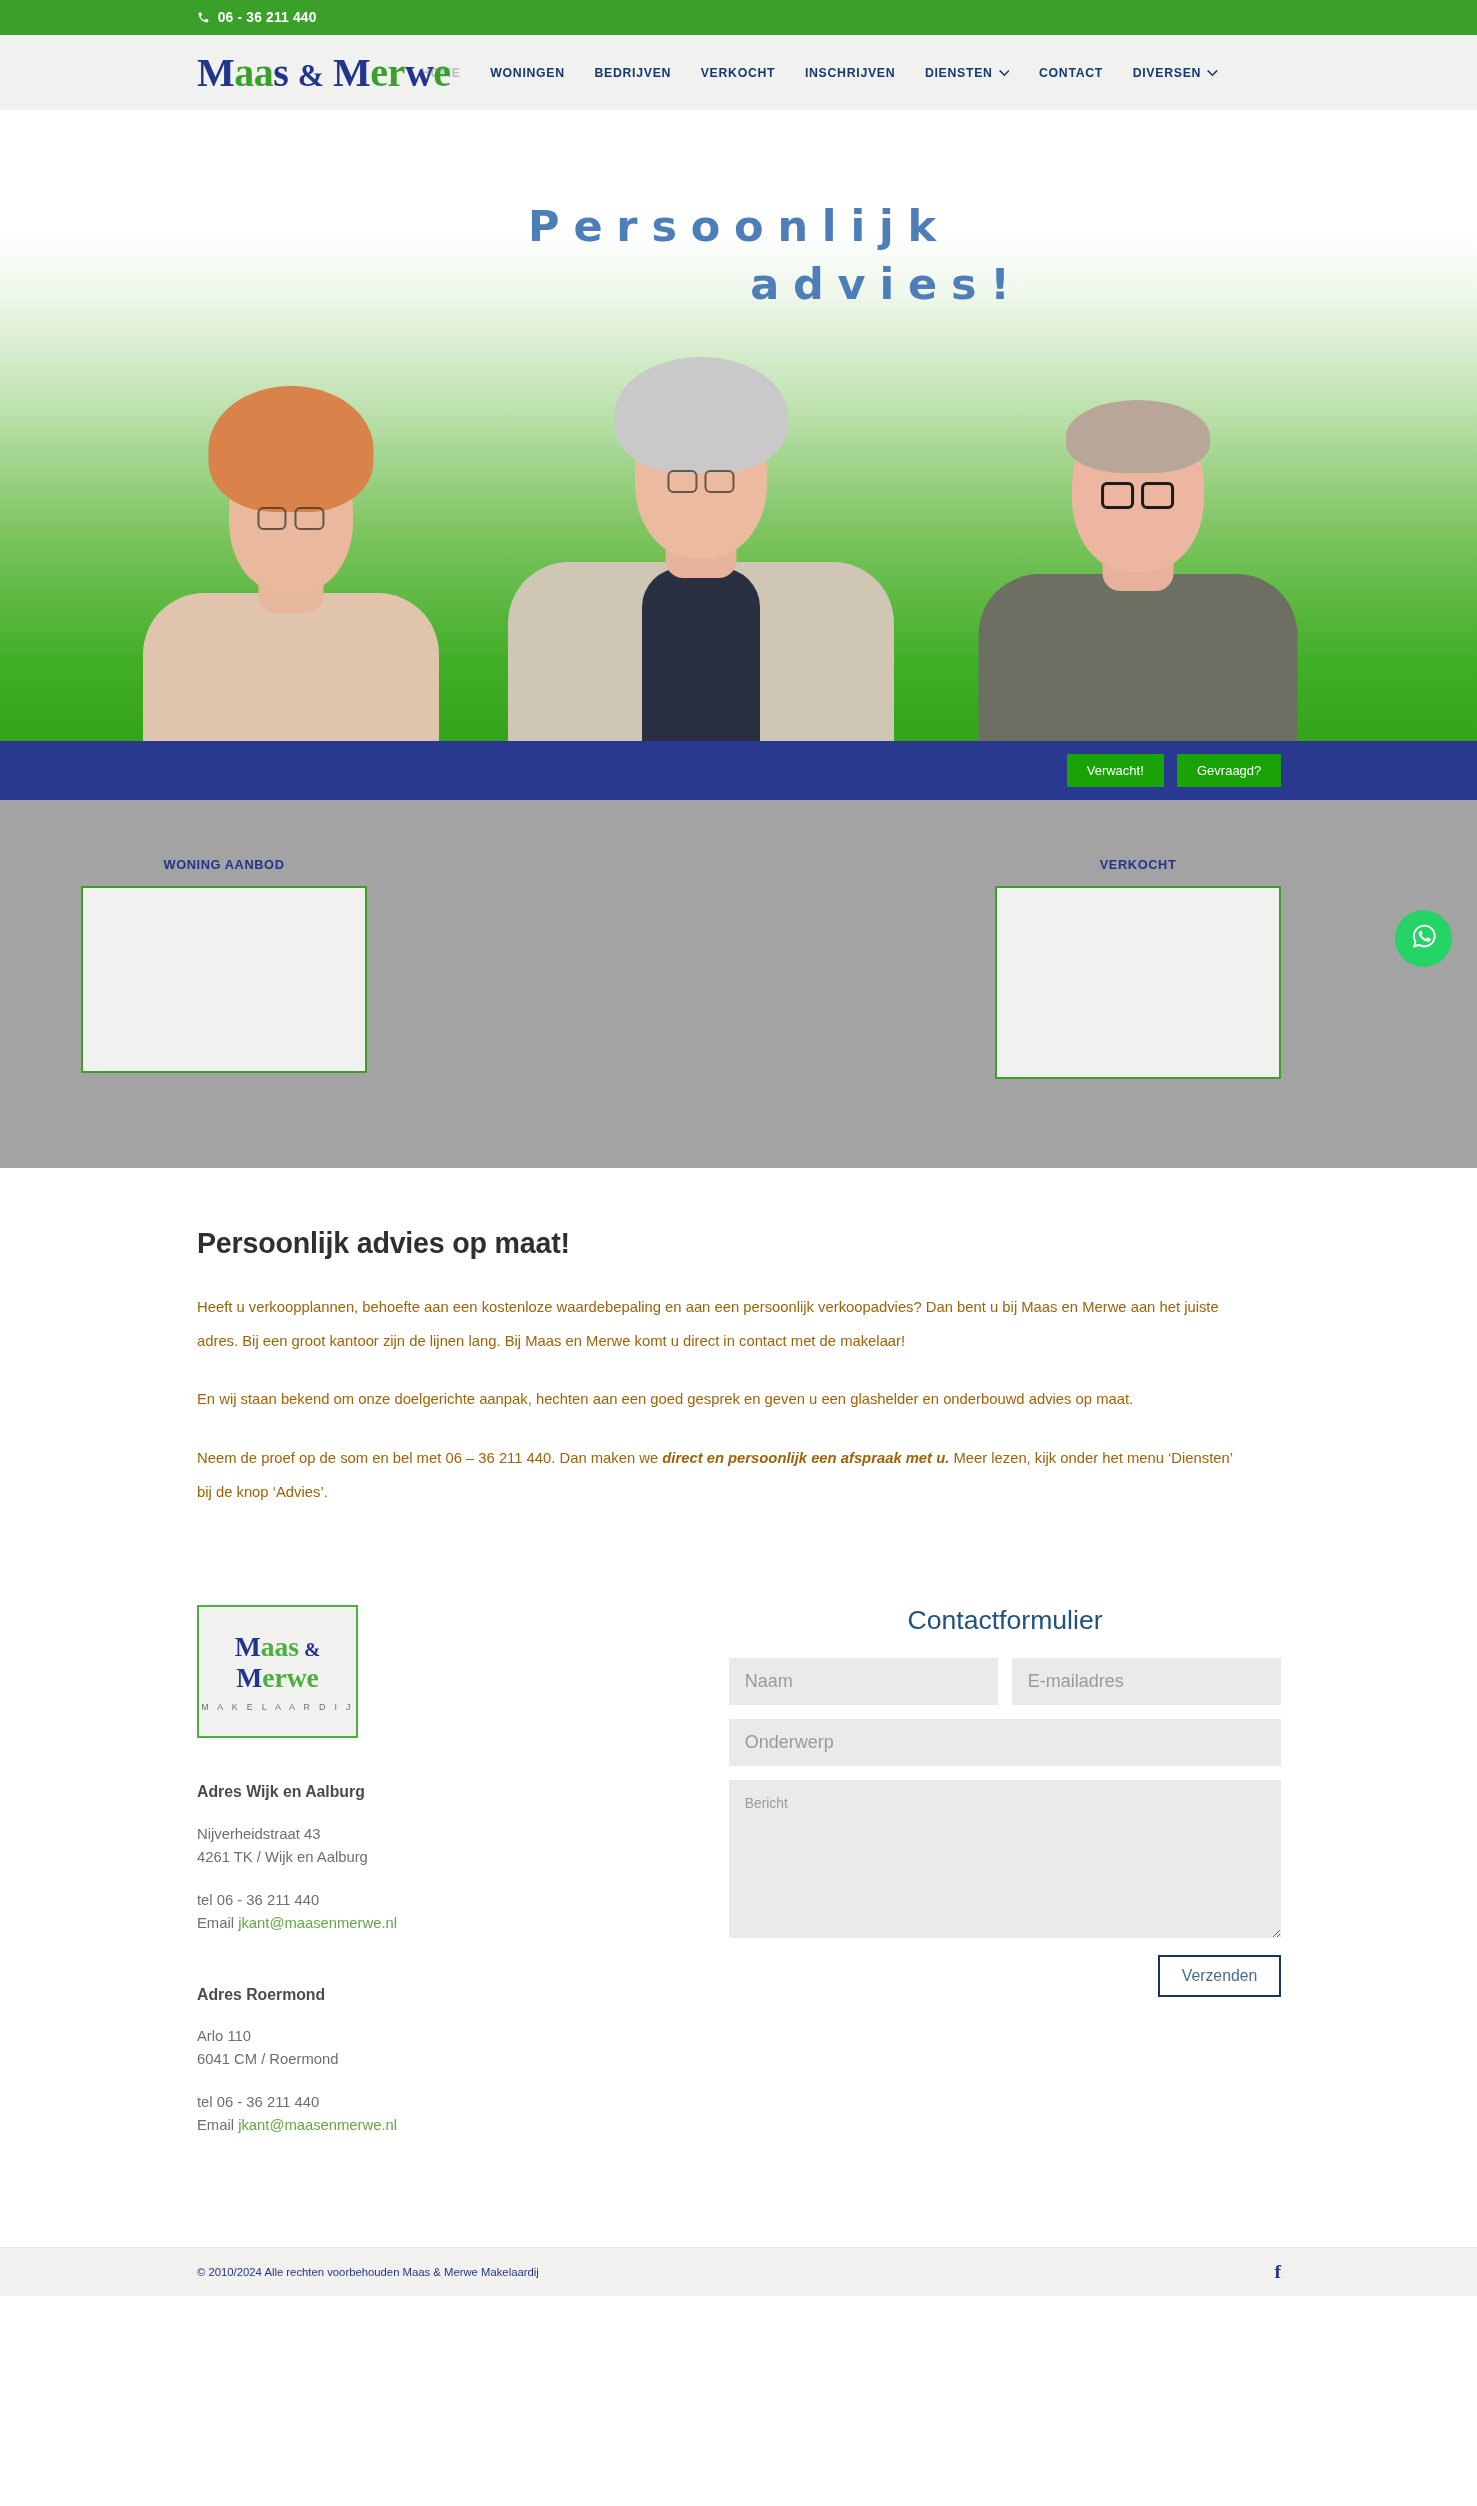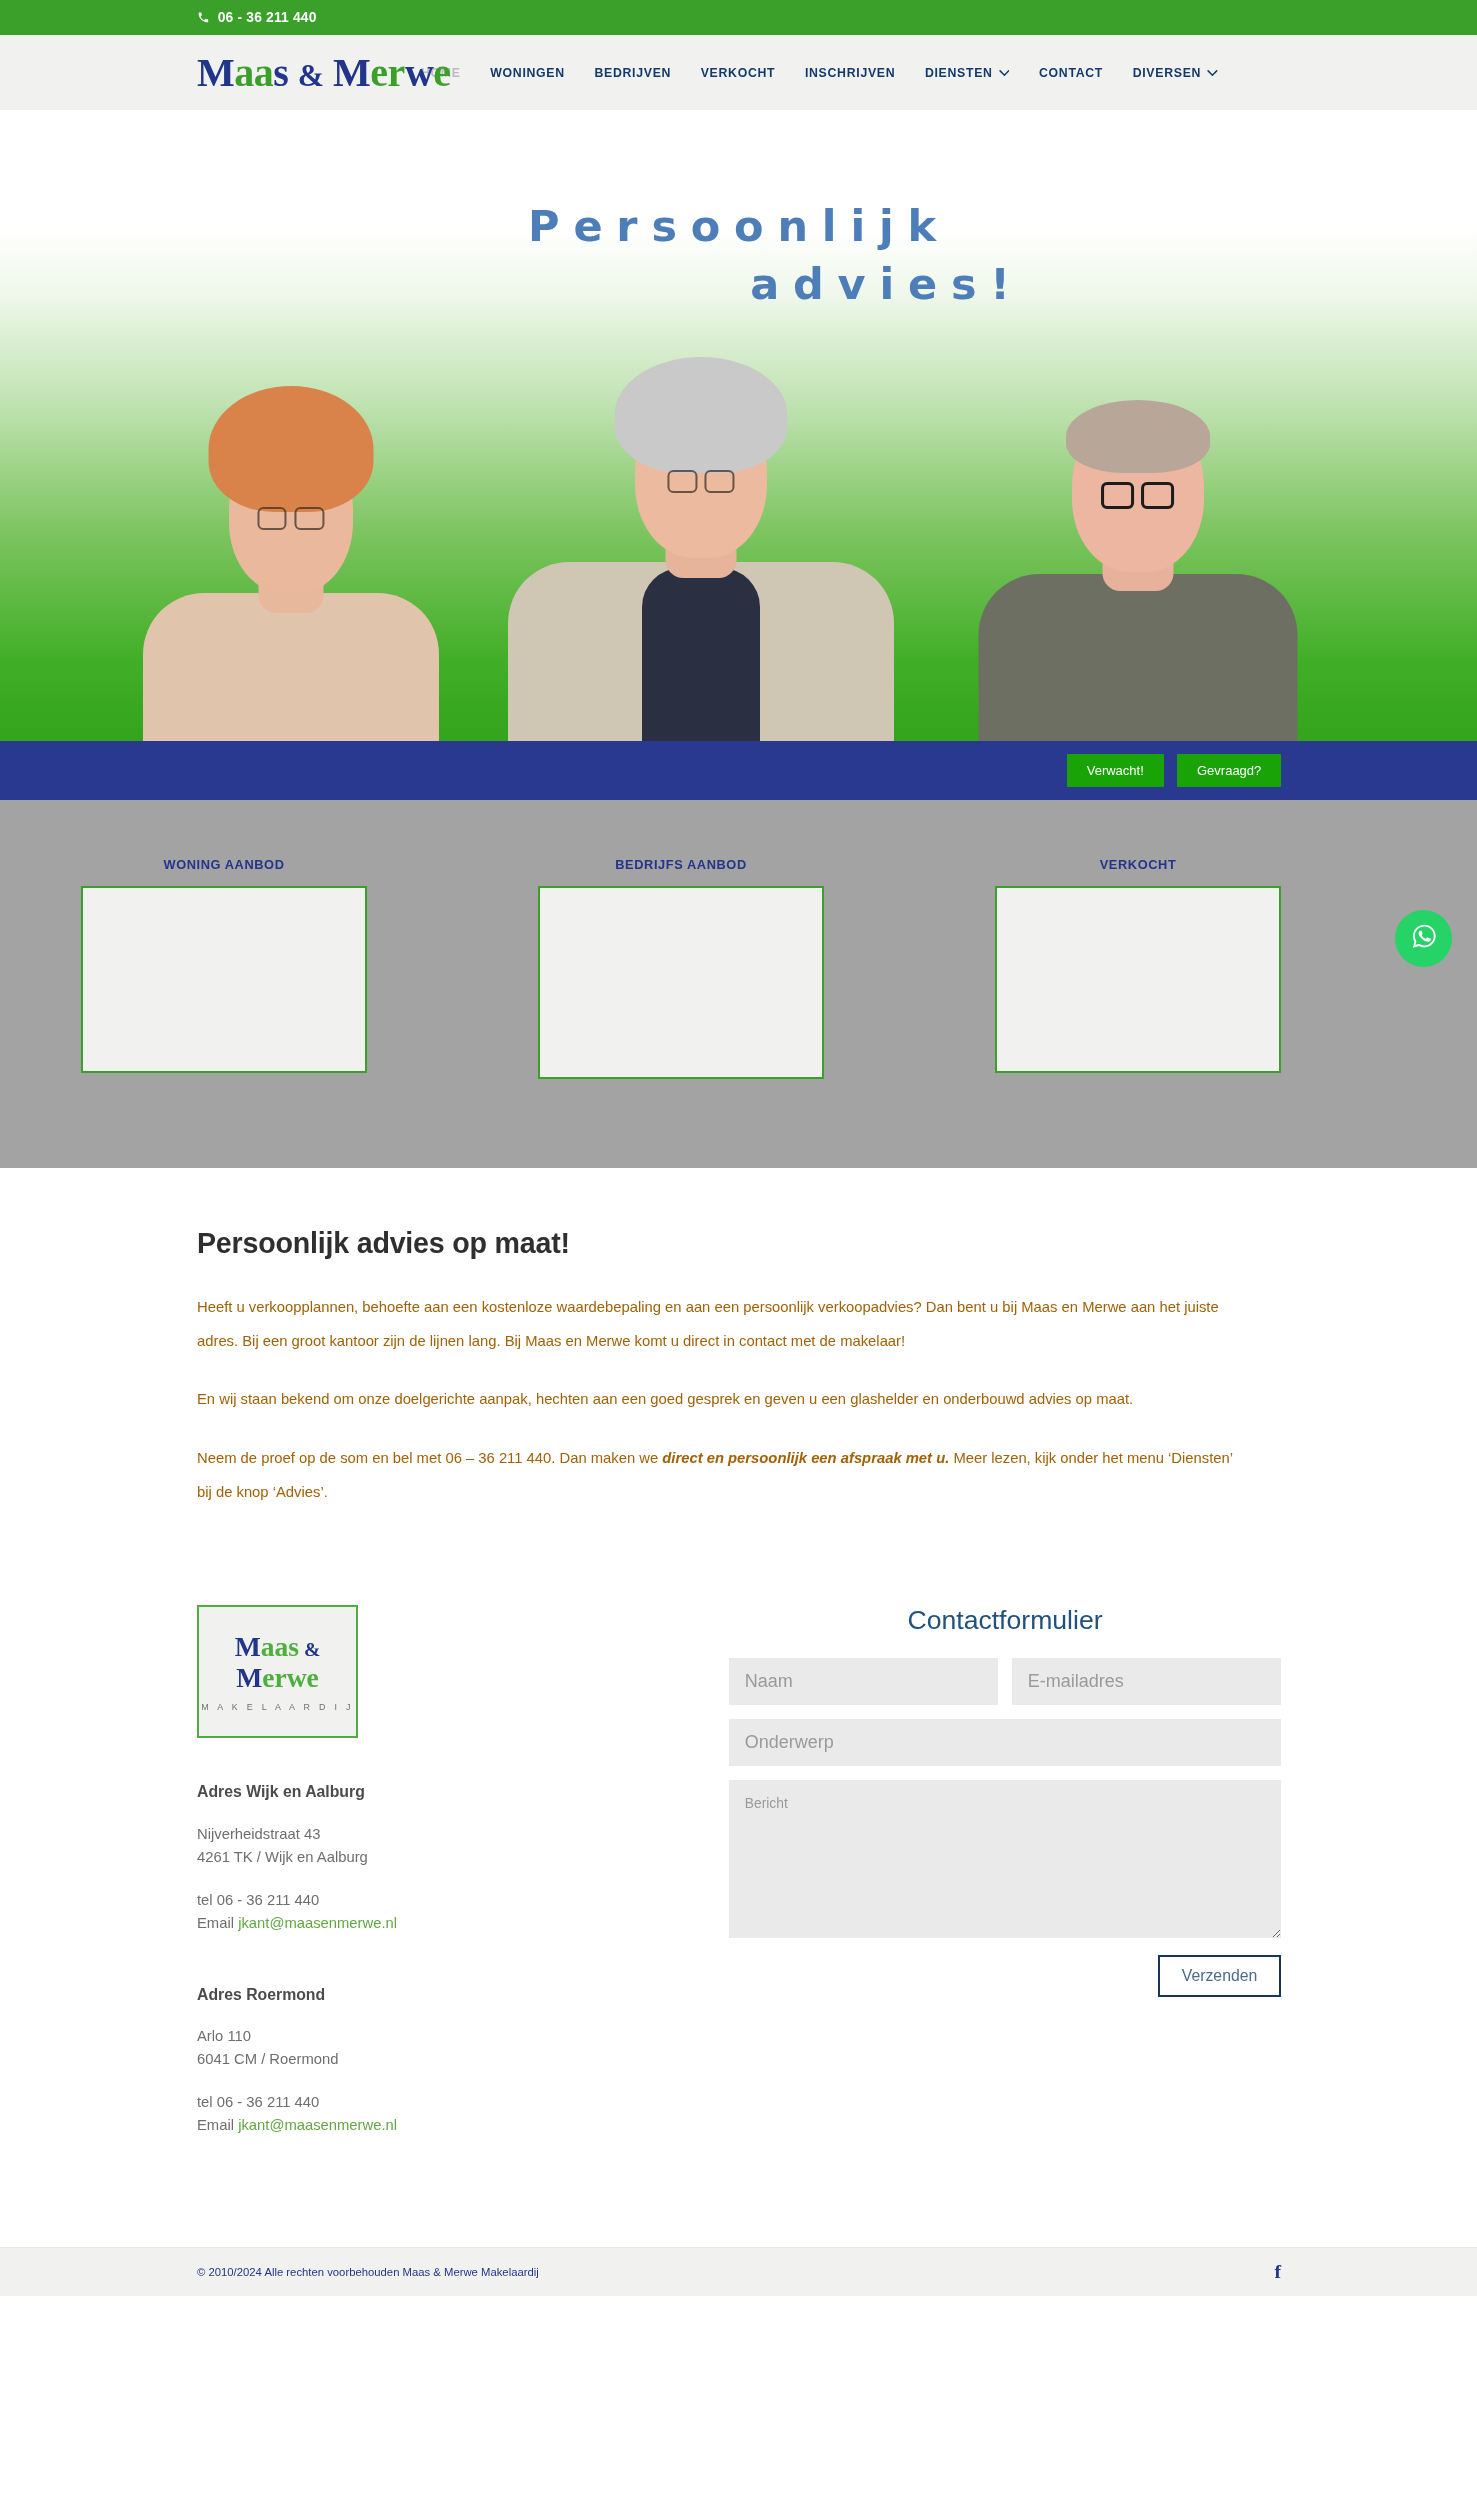--- a/index.html
+++ b/index.html
@@ -453,24 +453,20 @@
     <button class="btn-green">Verwacht!</button>
     <button class="btn-green">Gevraagd?</button>
   </div>
 
   <div class="boxes-section">
     <div class="box-col">
       <div class="box-title">WONING AANBOD</div>
       <div class="box-frame"></div>
     </div>
     <div class="box-col">
-      <div class="box-title">BEDRIJFS AANBOD</div>
-      <div class="box-frame"></div>
-    </div>
-    <div class="box-col">
       <div class="box-title">VERKOCHT</div>
       <div class="box-frame"></div>
     </div>
   </div>
 
   <div class="content">
     <h2>Persoonlijk advies op maat!</h2>
     <p>Heeft u verkoopplannen, behoefte aan een kostenloze waardebepaling en aan een persoonlijk verkoopadvies? Dan bent u bij Maas en Merwe aan het juiste adres. Bij een groot kantoor zijn de lijnen lang. Bij Maas en Merwe komt u direct in contact met de makelaar!</p>
     <p>En wij staan bekend om onze doelgerichte aanpak, hechten aan een goed gesprek en geven u een glashelder en onderbouwd advies op maat.</p>
     <p><span>Neem de proef op de som en  bel met 06 – 36 211 440. Dan maken we </span><b>direct en persoonlijk een afspraak met u.</b><span> Meer lezen, kijk onder het menu ‘Diensten’ bij de knop ‘Advies’.</span></p>

